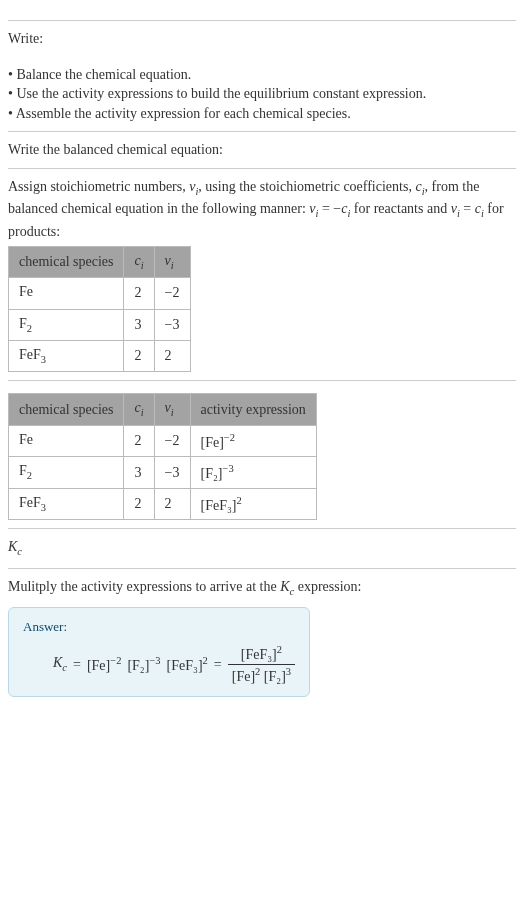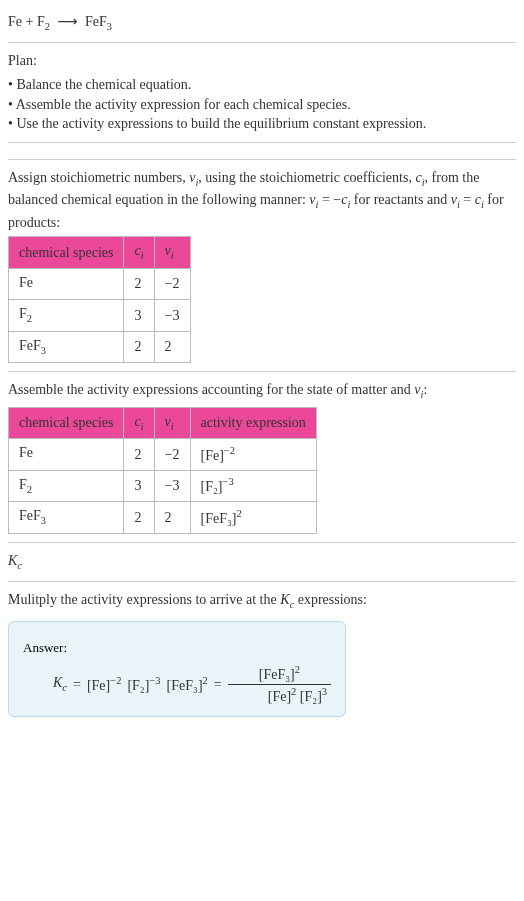--- a/index.html
+++ b/index.html
@@ -28,35 +28,34 @@
     border-collapse: collapse;
     margin-top: 4px;
   }
   td, th {
     border: 1px solid #bbb;
     padding: 4px 10px;
     text-align: left;
     font-weight: normal;
   }
   th {
-    background: #ec4899;
+    background: #a3a3a3;
   }
   .answer-box {
     background: #e8f4f8;
     border: 1px solid #b8d8e8;
     border-radius: 6px;
     padding: 10px 14px;
     margin-top: 6px;
     display: inline-block;
   }
   .answer-label {
-    color: #000000;
+    color: #0c4a6e;
     font-size: 13px;
     margin-bottom: 6px;
-    margin-top: 7px;
   }
   .sub {
     vertical-align: sub;
     font-size: 0.75em;
   }
   .sup {
     vertical-align: super;
     font-size: 0.75em;
   }
   .eq {
@@ -68,69 +67,62 @@
     text-align: center;
   }
   .frac .num {
     display: block;
     border-bottom: 1px solid #333;
     padding: 0 4px;
   }
   .frac .den {
     display: block;
     padding: 0 4px;
-    margin-left: 36px;
   }
   .arrow {
     padding: 0 4px;
   }
   .formula-line {
     margin-top: 2px;
     display: flex;
     align-items: center;
     gap: 6px;
     padding-left: 30px;
   }
   .answer-eq {
     display: flex;
     align-items: center;
     gap: 6px;
   }
   ul.plan {
-    margin: 4px 0 0 0;
+    margin: 16px 0 0 0;
     padding-left: 0;
     list-style: none;
   }
   ul.plan li::before {
     content: "• ";
   }
 </style>
 </head>
 <body>
 
 <div class="section">
-  <div class="eq">
-    <span>Fe</span>
-    <span>+</span>
-    <span>F</span><span class="sub">2</span>
-    <span class="arrow">⟶</span>
-    <span>FeF</span><span class="sub">3</span>
-  </div>
-</div>
-
-<div class="section">
-  <div>Plan:</div>
+</div>
+
+<div class="section">
+  <div>Write:</div>
   <ul class="plan">
     <li>Balance the chemical equation.</li>
+    <li>Use the activity expressions to build the equilibrium constant expression.</li>
     <li>Assemble the activity expression for each chemical species.</li>
-    <li>Use the activity expressions to build the equilibrium constant expression.</li>
   </ul>
 </div>
 
 <div class="section">
+  <div>Write the balanced chemical equation:</div>
 </div>
 
 <div class="section">
   <div>
     <span>Assign stoichiometric numbers, </span><span class="italic">ν</span><span class="sub italic">i</span><span>, using the stoichiometric coefficients, </span><span class="italic">c</span><span class="sub italic">i</span><span>, from the balanced chemical equation in the following manner: </span><span class="italic">ν</span><span class="sub italic">i</span><span> = −</span><span class="italic">c</span><span class="sub italic">i</span><span> for reactants and </span><span class="italic">ν</span><span class="sub italic">i</span><span> = </span><span class="italic">c</span><span class="sub italic">i</span><span> for products:</span>
   </div>
   <table>
     <tbody>
         <tr>
       <th>chemical species</th>
@@ -150,23 +142,20 @@
     <tr>
       <td><span>FeF</span><span class="sub">3</span></td>
       <td>2</td>
       <td>2</td>
     </tr>
   </tbody>
     </table>
 </div>
 
 <div class="section">
-  <div>
-    <span>Assemble the activity expressions accounting for the state of matter and </span><span class="italic">ν</span><span class="sub italic">i</span><span>:</span>
-  </div>
   <table>
     <tbody>
         <tr>
       <th>chemical species</th>
       <th><span class="italic">c</span><span class="sub italic">i</span></th>
       <th><span class="italic">ν</span><span class="sub italic">i</span></th>
       <th>activity expression</th>
     </tr>
     <tr>
       <td><span>Fe</span><span class="sub"></span></td>
@@ -190,21 +179,21 @@
     </table>
 </div>
 
 <div class="section">
   <div class="eq">
     <span class="italic">K</span><span class="sub italic">c</span>
   </div>
 </div>
 
 <div class="section no-border" style="padding-bottom:2px;">
-  <span>Mulitply the activity expressions to arrive at the </span><span class="italic">K</span><span class="sub italic">c</span><span> expressions:</span>
+  <span>Mulitply the activity expressions to arrive at the </span><span class="italic">K</span><span class="sub italic">c</span><span> expression:</span>
 </div>
 
 <div>
   <div class="answer-box">
     <div class="answer-label">Answer:</div>
     <div class="formula-line">
       <span class="answer-eq">
         <span><span class="italic">K</span><span class="sub italic">c</span></span>
         <span> = </span>
         <span><span>[Fe]</span><span class="sup">−2</span></span>

